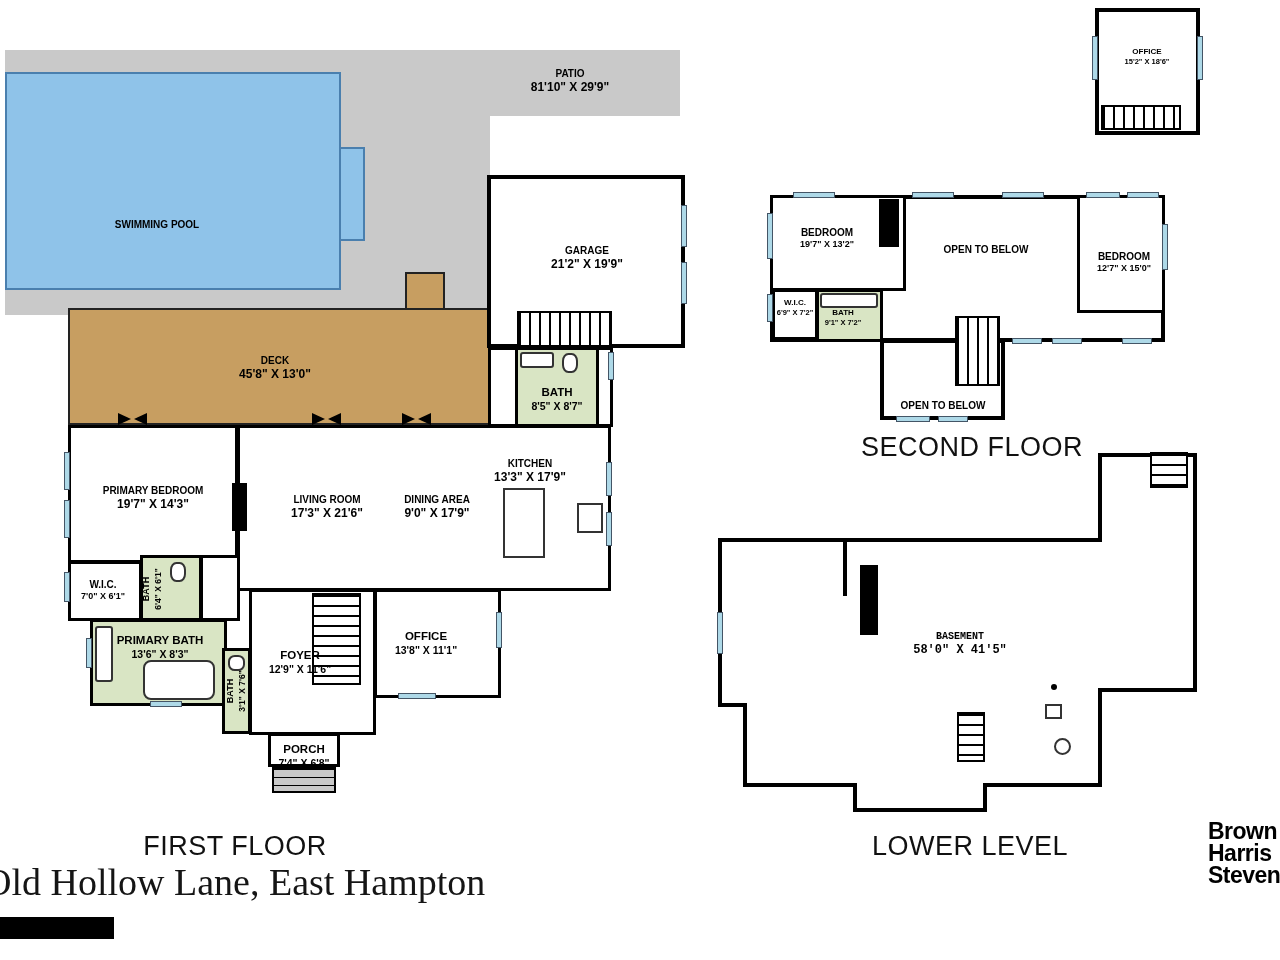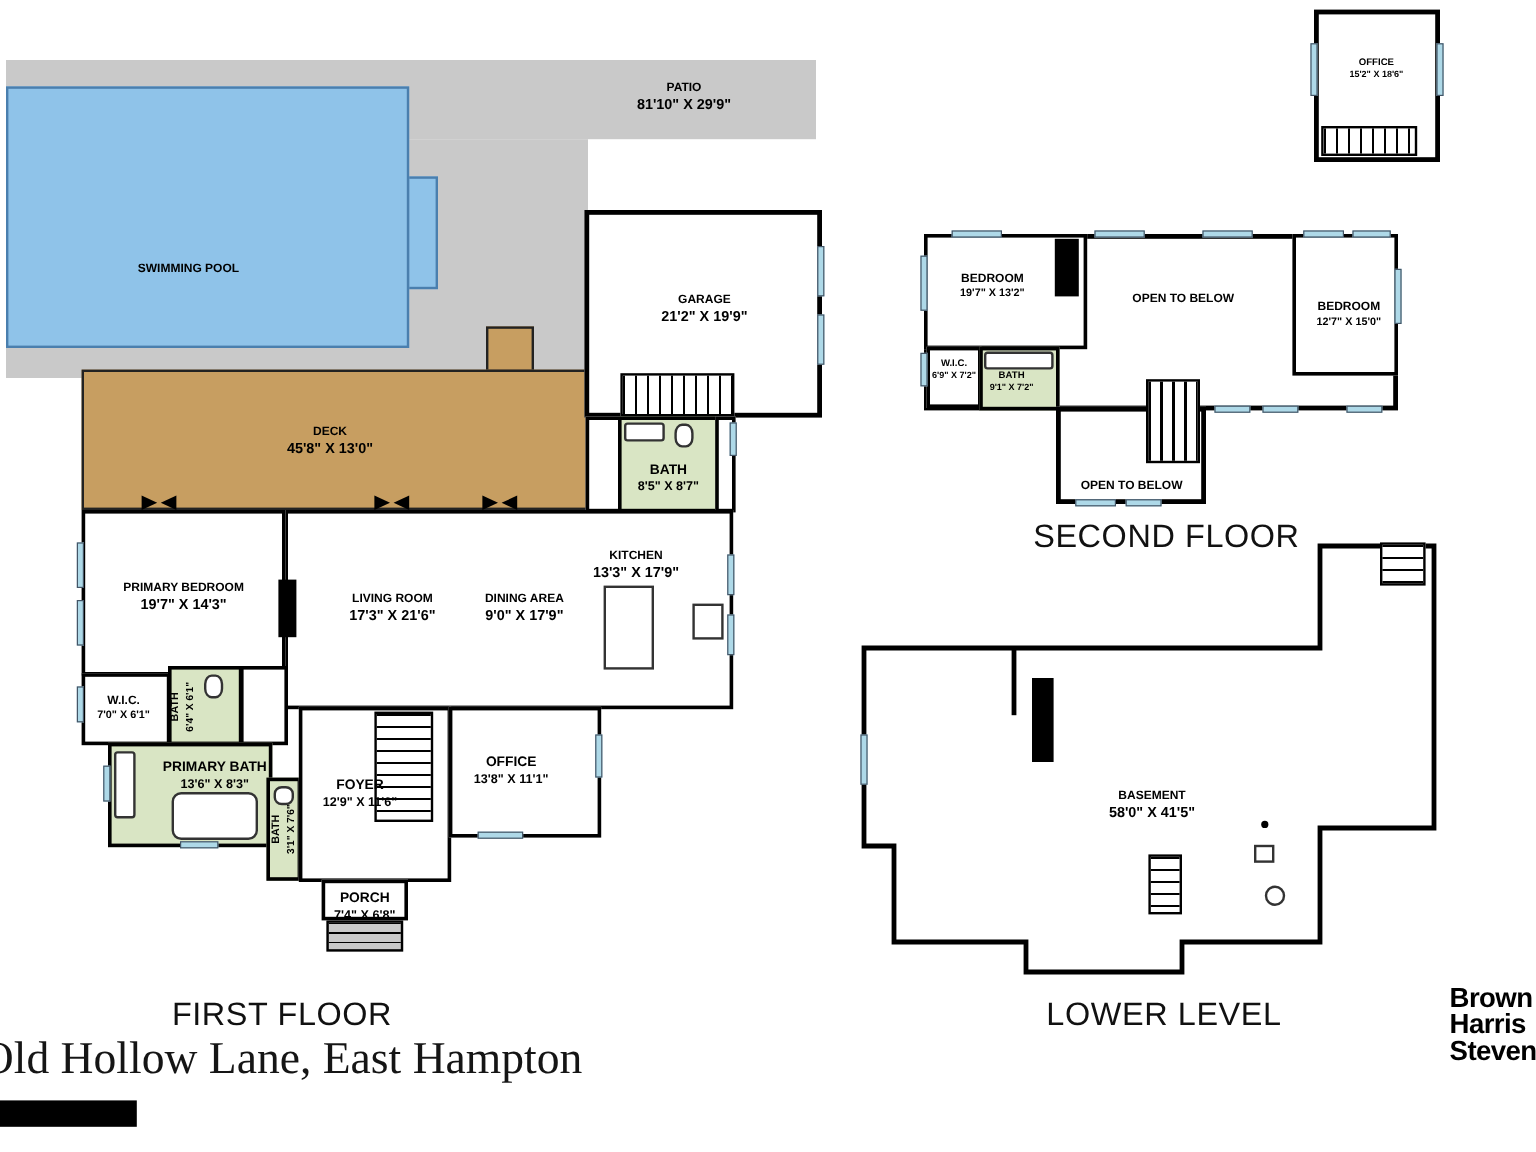--- a/index.html
+++ b/index.html
@@ -125,21 +125,21 @@
     <span class="dm">13'3" X 17'9"</span>
   </div>
   <div class="lbl s10" style="left:103px;top:590px;">
     <span class="nm">W.I.C.</span>
     <span class="dm">7'0" X 6'1"</span>
   </div>
   <div class="lbl s9 vert" style="left:152px;top:589px;">
     <span class="nm">BATH</span>
     <span class="dm">6'4" X 6'1"</span>
   </div>
-  <div class="lbl s11" style="left:160px;top:647px;margin-left:19px;">
+  <div class="lbl s11" style="left:160px;top:647px;">
     <span class="nm">PRIMARY BATH</span>
     <span class="dm">13'6" X 8'3"</span>
   </div>
   <div class="lbl s9 vert" style="left:236px;top:691px;">
     <span class="nm">BATH</span>
     <span class="dm">3'1" X 7'6"</span>
   </div>
   <div class="lbl s11" style="left:300px;top:662px;">
     <span class="nm">FOYER</span>
     <span class="dm">12'9" X 11'6"</span>
@@ -226,21 +226,21 @@
     <polygon points="5,90 385,90 385,5 480,5 480,240 385,240 385,335 270,335 270,360 140,360 140,335 30,335 30,255 5,255" fill="#ffffff" stroke="#000000" stroke-width="4"></polygon>
   </svg>
   <div class="blackbox" style="left:843px;top:540px;width:4px;height:56px;"></div>
   <div class="blackbox" style="left:860px;top:565px;width:18px;height:70px;"></div>
   <div class="stairs-h" style="left:1150px;top:452px;width:38px;height:36px;"></div>
   <div class="stairs-h" style="left:957px;top:712px;width:28px;height:50px;"></div>
   <div class="fixture" style="left:1045px;top:704px;width:17px;height:15px;border-radius:0;"></div>
   <div class="fixture" style="left:1054px;top:738px;width:17px;height:17px;border-radius:50%;"></div>
   <div class="blackbox" style="left:1051px;top:684px;width:6px;height:6px;border-radius:50%;"></div>
   <div class="window" style="left:717px;top:612px;width:6px;height:42px;"></div>
-  <div class="lbl s13" style="left:960px;top:671px;">
+  <div class="lbl s13" style="left:960px;top:644px;font-family:Liberation Mono, monospace;">
     <span class="nm">BASEMENT</span>
     <span class="dm">58'0" X 41'5"</span>
   </div>
 
   <div class="floor-lbl" style="left:235px;top:846px;">FIRST FLOOR</div>
   <div class="floor-lbl" style="left:972px;top:447px;">SECOND FLOOR</div>
   <div class="floor-lbl" style="left:970px;top:846px;">LOWER LEVEL</div>
 
   <div class="address" style="left:-16px;top:860px;">Old Hollow Lane, East Hampton</div>
   <div class="brand" style="left:1208px;top:820px;">

